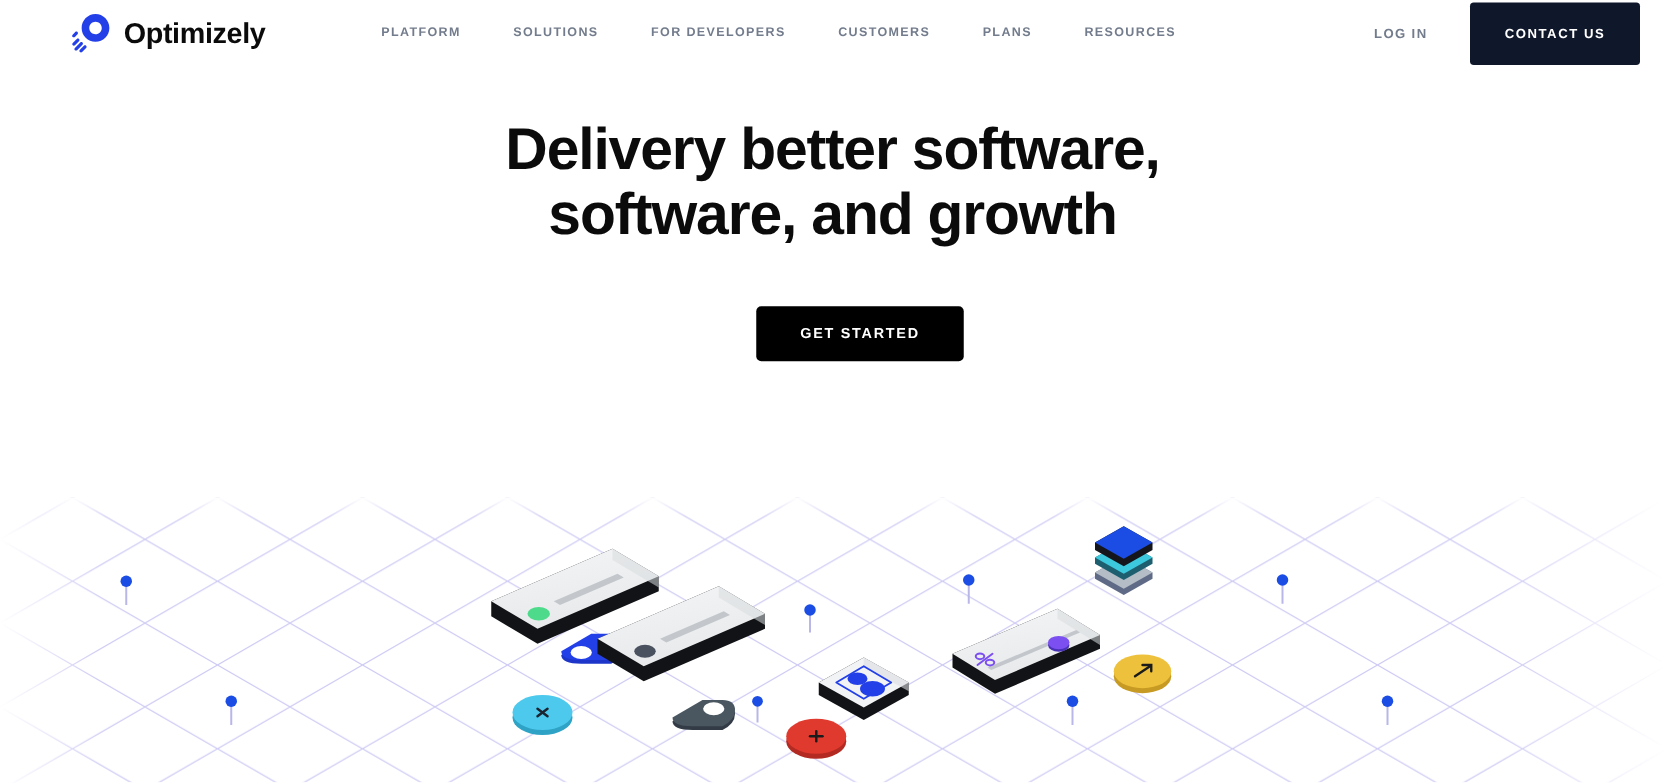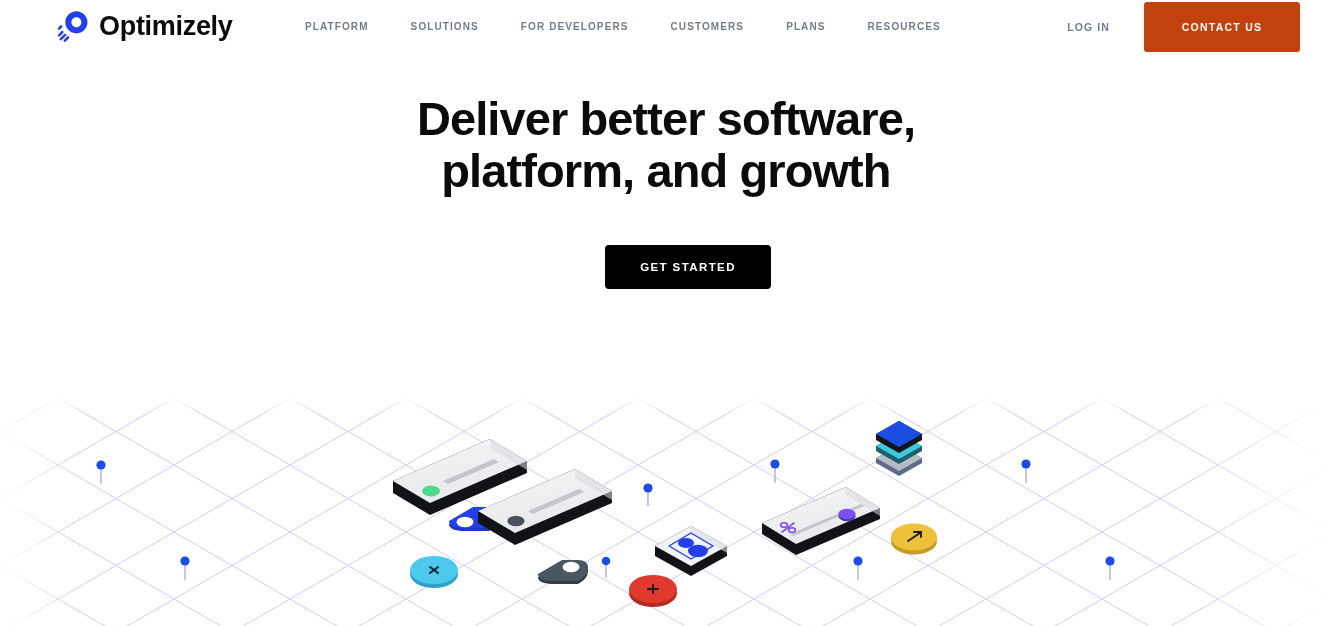--- a/index.html
+++ b/index.html
@@ -41,21 +41,21 @@
     align-items: center;
     gap: 9px;
     text-decoration: none;
   }
   .brand-mark {
     width: 34px;
     height: 34px;
     display: block;
   }
   .brand-name {
-    font-size: 27px;
+    font-size: 23px;
     font-weight: bold;
     color: #0b0b0b;
     letter-spacing: -0.3px;
     line-height: 1;
     white-space: nowrap;
   }
 
   .mainnav {
     position: absolute;
     left: 305px;
@@ -74,44 +74,44 @@
     text-decoration: none;
     white-space: nowrap;
     padding: 6px 0;
     margin-right: 42px;
     cursor: pointer;
   }
   .nav-link:last-child { margin-right: 16px; }
 
   .header-right {
     position: absolute;
-    right: 12px;
+    right: 0px;
     top: 0;
     height: 53px;
     display: flex;
     align-items: center;
   }
   .login-link {
     font-size: 10.5px;
     font-weight: bold;
     letter-spacing: 1.1px;
     color: #737c8c;
     text-transform: uppercase;
     text-decoration: none;
     white-space: nowrap;
     margin-right: 34px;
     cursor: pointer;
   }
   .contact-btn {
     display: flex;
     align-items: center;
     justify-content: center;
-    width: 156px;
+    width: 136px;
     height: 50px;
-    background: #c2410c;
+    background: #0f172a;
     color: #ffffff;
     font-size: 10.5px;
     font-weight: bold;
     letter-spacing: 1.25px;
     text-transform: uppercase;
     border: none;
     border-radius: 3px;
     cursor: pointer;
     margin-right: 20px;
     font-family: inherit;
@@ -214,22 +214,22 @@
     </nav>
 
     <div class="header-right">
       <a class="login-link" href="#">LOG IN</a>
       <button class="contact-btn" type="button">CONTACT US</button>
     </div>
   </div>
 
   <div class="hero">
     <h1 class="hero-title">
-      <span>Deliver better software,</span>
-      <span class="l2">platform, and growth</span>
+      <span>Delivery better software,</span>
+      <span class="l2">software, and growth</span>
     </h1>
 
 
     <div class="hero-cta-wrap">
       <button class="cta-btn" type="button">GET STARTED</button>
     </div>
   </div>
 
   <div class="illustration">
     <svg width="1332" height="228" viewBox="0 0 1332 228" xmlns="http://www.w3.org/2000/svg">

